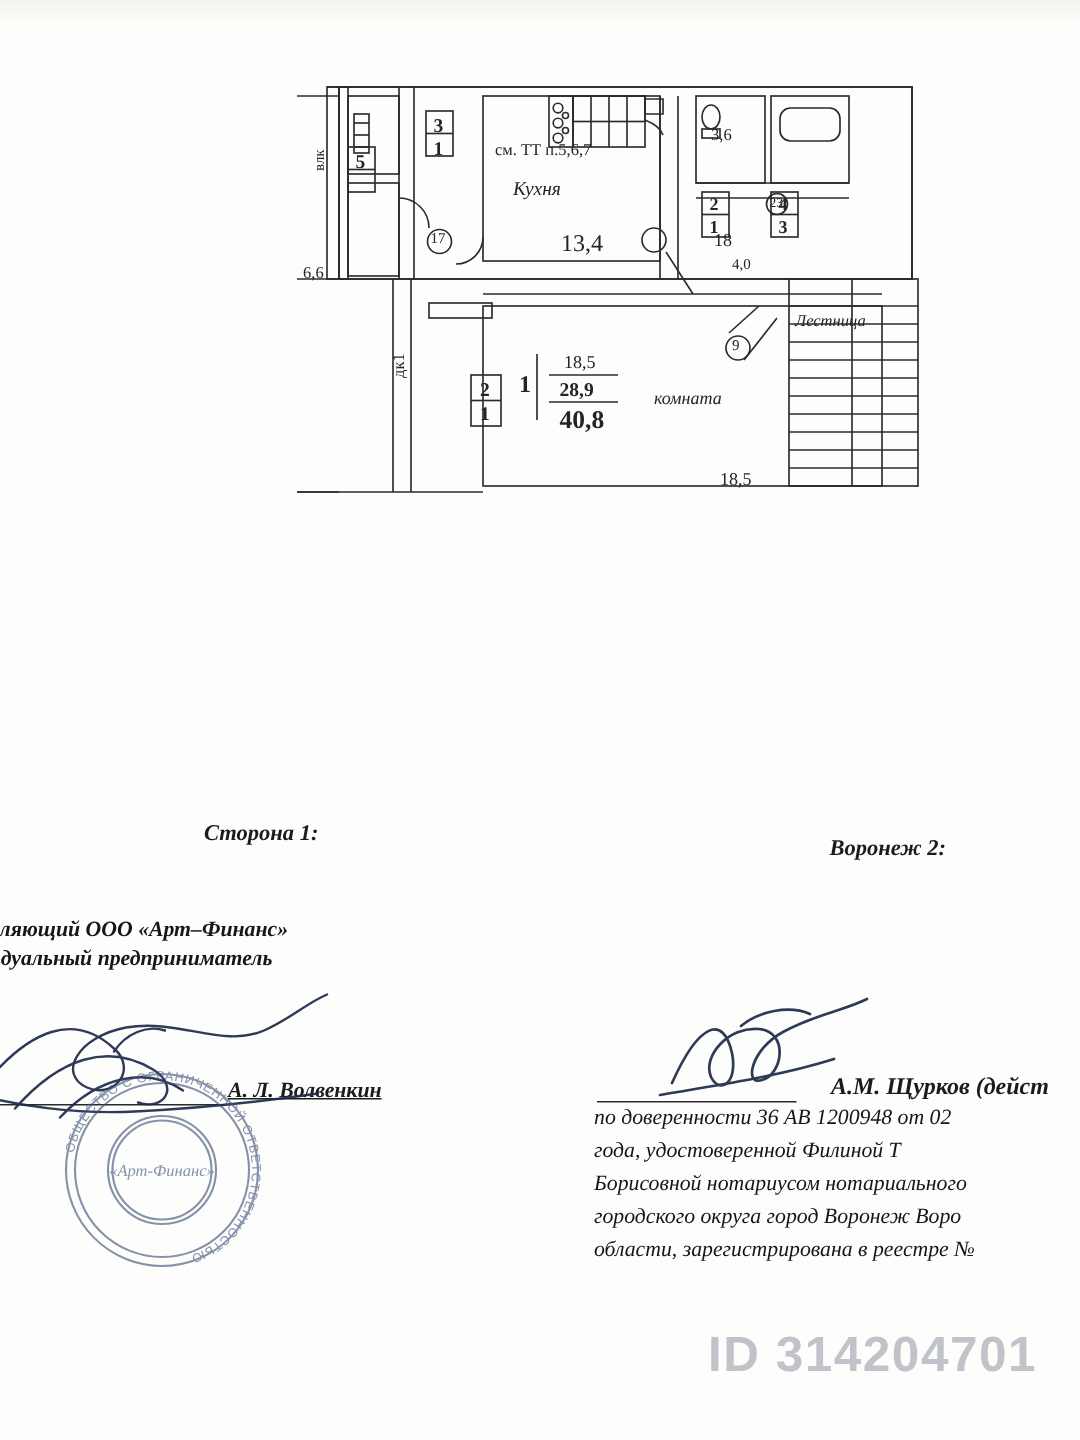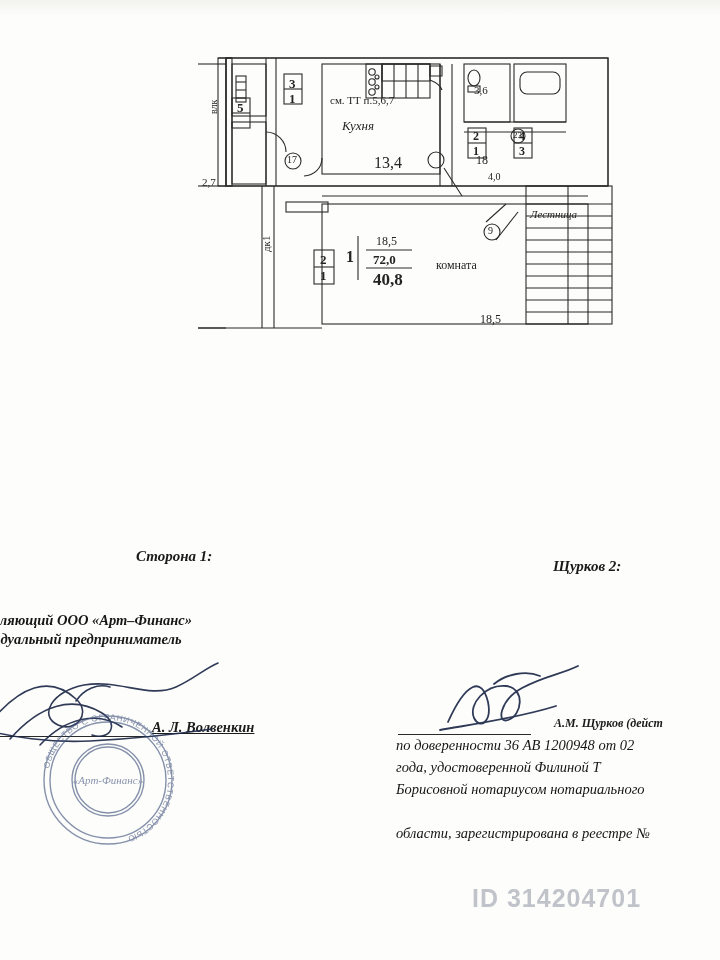--- a/index.html
+++ b/index.html
@@ -97,21 +97,21 @@
     height: 0;
     border-top: 1px solid #2a2a2a;
   }
 
   #signer2-name {
     position: absolute;
     left: 554px;
     top: 716px;
     font-weight: bold;
     font-style: italic;
-    font-size: 12px;
+    font-size: 16px;
     white-space: nowrap;
   }
 
   .para-line {
     position: absolute;
     left: 396px;
     font-style: italic;
     font-size: 14.5px;
     color: #151515;
     white-space: nowrap;
@@ -148,21 +148,21 @@
     height: 90px;
     opacity: 0.92;
   }
 
   
   #watermark {
     position: absolute;
     left: 472px;
     top: 884px;
     font-family: "Liberation Sans", sans-serif;
-    font-size: 25px;
+    font-size: 33px;
     font-weight: bold;
     letter-spacing: 1px;
     color: #b9bcc4;
     opacity: 0.88;
     white-space: nowrap;
   }
 </style>
 </head>
 <body>
 
@@ -272,64 +272,65 @@
         <circle cx="322" cy="100" r="7"></circle>
         <circle cx="296" cy="196" r="8"></circle>
 
         <line x1="248" y1="132" x2="266" y2="160"></line>
         <line x1="290" y1="186" x2="310" y2="168"></line>
         <line x1="300" y1="204" x2="322" y2="176"></line>
       </g>
     </svg>
 
     <span class="plan-label" style="left:12px; top:78px; font-size:10px; transform: rotate(-90deg); transform-origin: left top;">влк</span>
-    <span class="plan-label" style="left:6px; top:140px; font-size:11px;">2,7</span>
+    <span class="plan-label" style="left:6px; top:140px; font-size:11px;">6,6</span>
     <span class="plan-label" style="left:41px; top:64px; font-size:13px; font-weight:bold;">5</span>
     <span class="plan-label" style="left:93px; top:40px; font-size:13px; font-weight:bold;">3</span>
     <span class="plan-label" style="left:93px; top:55px; font-size:13px; font-weight:bold;">1</span>
     <span class="plan-label" style="left:134px; top:58px; font-size:11px;">см. ТТ п.5,6,7</span>
     <span class="plan-label" style="left:146px; top:82px; font-size:13px; font-style:italic;">Кухня</span>
     <span class="plan-label" style="left:178px; top:118px; font-size:16px;">13,4</span>
     <span class="plan-label" style="left:278px; top:48px; font-size:11px;">3,6</span>
     <span class="plan-label" style="left:277px; top:93px; font-size:12px; font-weight:bold;">2</span>
     <span class="plan-label" style="left:277px; top:108px; font-size:12px; font-weight:bold;">1</span>
     <span class="plan-label" style="left:323px; top:93px; font-size:12px; font-weight:bold;">4</span>
     <span class="plan-label" style="left:323px; top:108px; font-size:12px; font-weight:bold;">3</span>
     <span class="plan-label" style="left:292px; top:123px; font-size:10px;margin-top:12px;">4,0</span>
     <span class="plan-label" style="left:91px; top:118px; font-size:10px;">17</span>
     <span class="plan-label" style="left:234px; top:117px; font-size:12px;margin-left:46px;">18</span>
     <span class="plan-label" style="left:317px; top:94px; font-size:9px;">23</span>
     <span class="plan-label" style="left:292px; top:189px; font-size:10px;">9</span>
     <span class="plan-label" style="left:64px; top:216px; font-size:11px; transform: rotate(-90deg); transform-origin: left top;">дк1</span>
     <span class="plan-label" style="left:124px; top:216px; font-size:13px; font-weight:bold;">2</span>
     <span class="plan-label" style="left:124px; top:232px; font-size:13px; font-weight:bold;">1</span>
     <span class="plan-label" style="left:334px; top:172px; font-size:11px; font-style:italic;">Лестница</span>
-    <span class="plan-label" style="left:240px; top:222px; font-size:12px; ">комната</span>
+    <span class="plan-label" style="left:240px; top:222px; font-size:12px; font-style:italic;">комната</span>
     <span class="plan-label" style="left:180px; top:198px; font-size:12px;">18,5</span>
     <span class="plan-label" style="left:284px; top:276px; font-size:12px;">18,5</span>
     <span class="plan-label" style="left:150px; top:212px; font-size:16px; font-weight:bold;">1</span>
-    <span class="plan-label" style="left:177px; top:216px; font-size:13px; font-weight:bold;">72,0</span>
+    <span class="plan-label" style="left:177px; top:216px; font-size:13px; font-weight:bold;">28,9</span>
     <span class="plan-label" style="left:177px; top:234px; font-size:17px; font-weight:bold;">40,8</span>
   </div>
 
   <div class="side-title" id="side1-title">Сторона 1:</div>
-  <div class="side-title" id="side2-title">Щурков 2:</div>
+  <div class="side-title" id="side2-title">Воронеж 2:</div>
 
   <div class="party-line" id="party1-l1">авляющий ООО «Арт–Финанс»</div>
   <div class="party-line" id="party1-l2">вндуальный предприниматель</div>
 
   <div id="rule-left"></div>
   <div id="signer1-name">А. Л. Волвенкин</div>
 
   <div id="rule-right"></div>
   <div id="signer2-name">А.М. Щурков (дейст</div>
 
   <div class="para-line" id="p-l1">по доверенности 36 АВ 1200948 от 02</div>
   <div class="para-line" id="p-l3">Борисовной нотариусом нотариального</div>
   <div class="para-line" id="p-l2">года, удостоверенной Филиной Т</div>
+  <div class="para-line" id="p-l4">городского округа город Воронеж Воро</div>
   <div class="para-line" id="p-l5">области, зарегистрирована в реестре №</div>
 
   <svg id="sig1" viewBox="0 0 290 110">
     <g fill="none" stroke="#1e2a4a" stroke-width="1.6" stroke-linecap="round">
       <path d="M8 70 C40 30, 70 20, 96 44 C112 58, 96 78, 78 70 C58 61, 72 36, 104 30 C140 24, 168 44, 196 32 C214 24, 224 14, 238 8"></path>
       <path d="M30 84 C60 50, 92 40, 122 58 C140 69, 130 86, 112 80"></path>
       <path d="M60 90 C86 62, 118 56, 142 72"></path>
       <path d="M2 74 C30 82, 70 88, 110 86 C150 84, 190 80, 232 74"></path>
       <path d="M96 46 C104 34, 118 28, 130 32"></path>
     </g>

